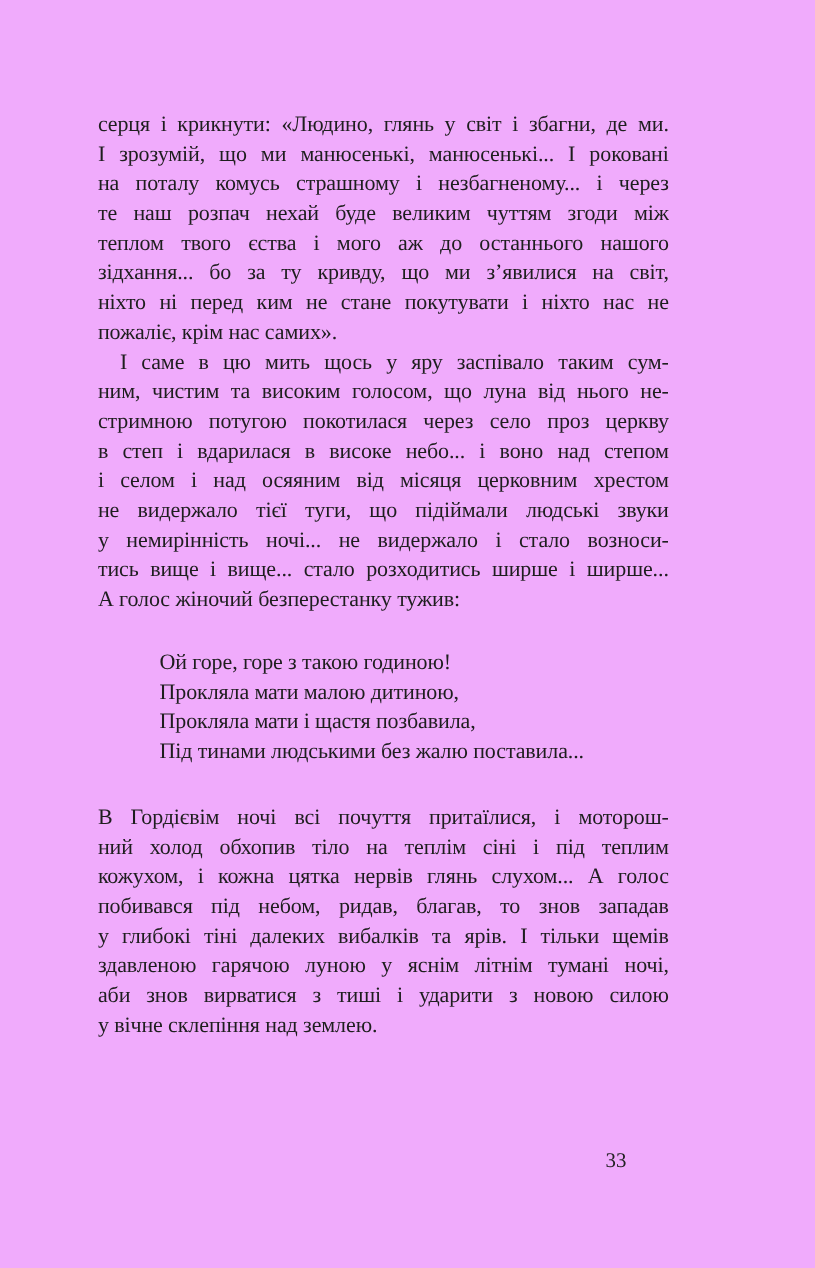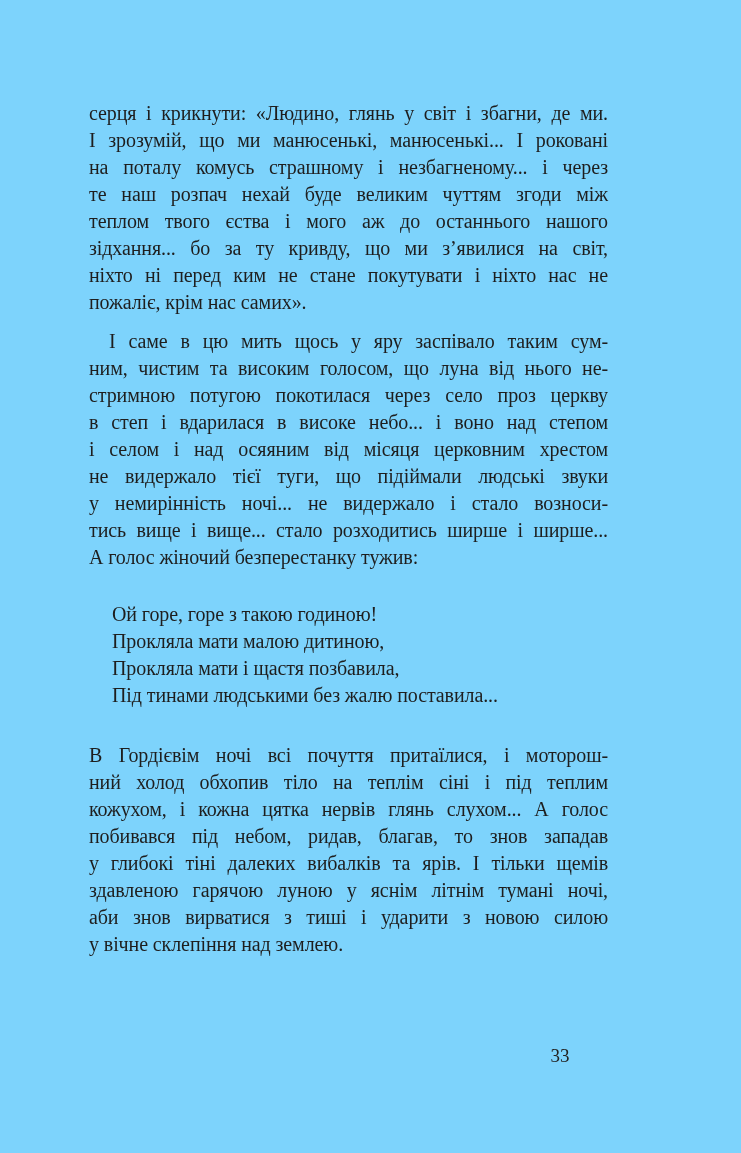--- a/index.html
+++ b/index.html
@@ -12,21 +12,21 @@
     height: 1153px;
     position: relative;
     background: #fdfdfd;
     font-family: "Liberation Serif", "DejaVu Serif", serif;
     color: #1e1e1e;
     overflow: hidden;
   }
   .page {
     position: absolute;
     inset: 0;
-    background: #7dd3fc;
+    background: #f0abfc;
   }
   .text-block {
     position: absolute;
     left: 89px;
     top: 100px;
     width: 519px;
     font-size: 20px;
     line-height: 27px;
     letter-spacing: -0.1px;
   }
@@ -39,24 +39,23 @@
     text-align: justify;
     text-align-last: justify;
     white-space: normal;
   }
   .line.last {
     text-align: left;
     text-align-last: left;
   }
   .line.ind {
     text-indent: 20px;
-    margin-top: 12px;
   }
   .verse {
-    margin: 30px 0 33px 23px;
+    margin: 30px 0 33px 56px;
   }
   .verse .line {
     text-align: left;
     text-align-last: left;
   }
   .page-number {
     position: absolute;
     left: 547px;
     top: 1044px;
     width: 26px;

